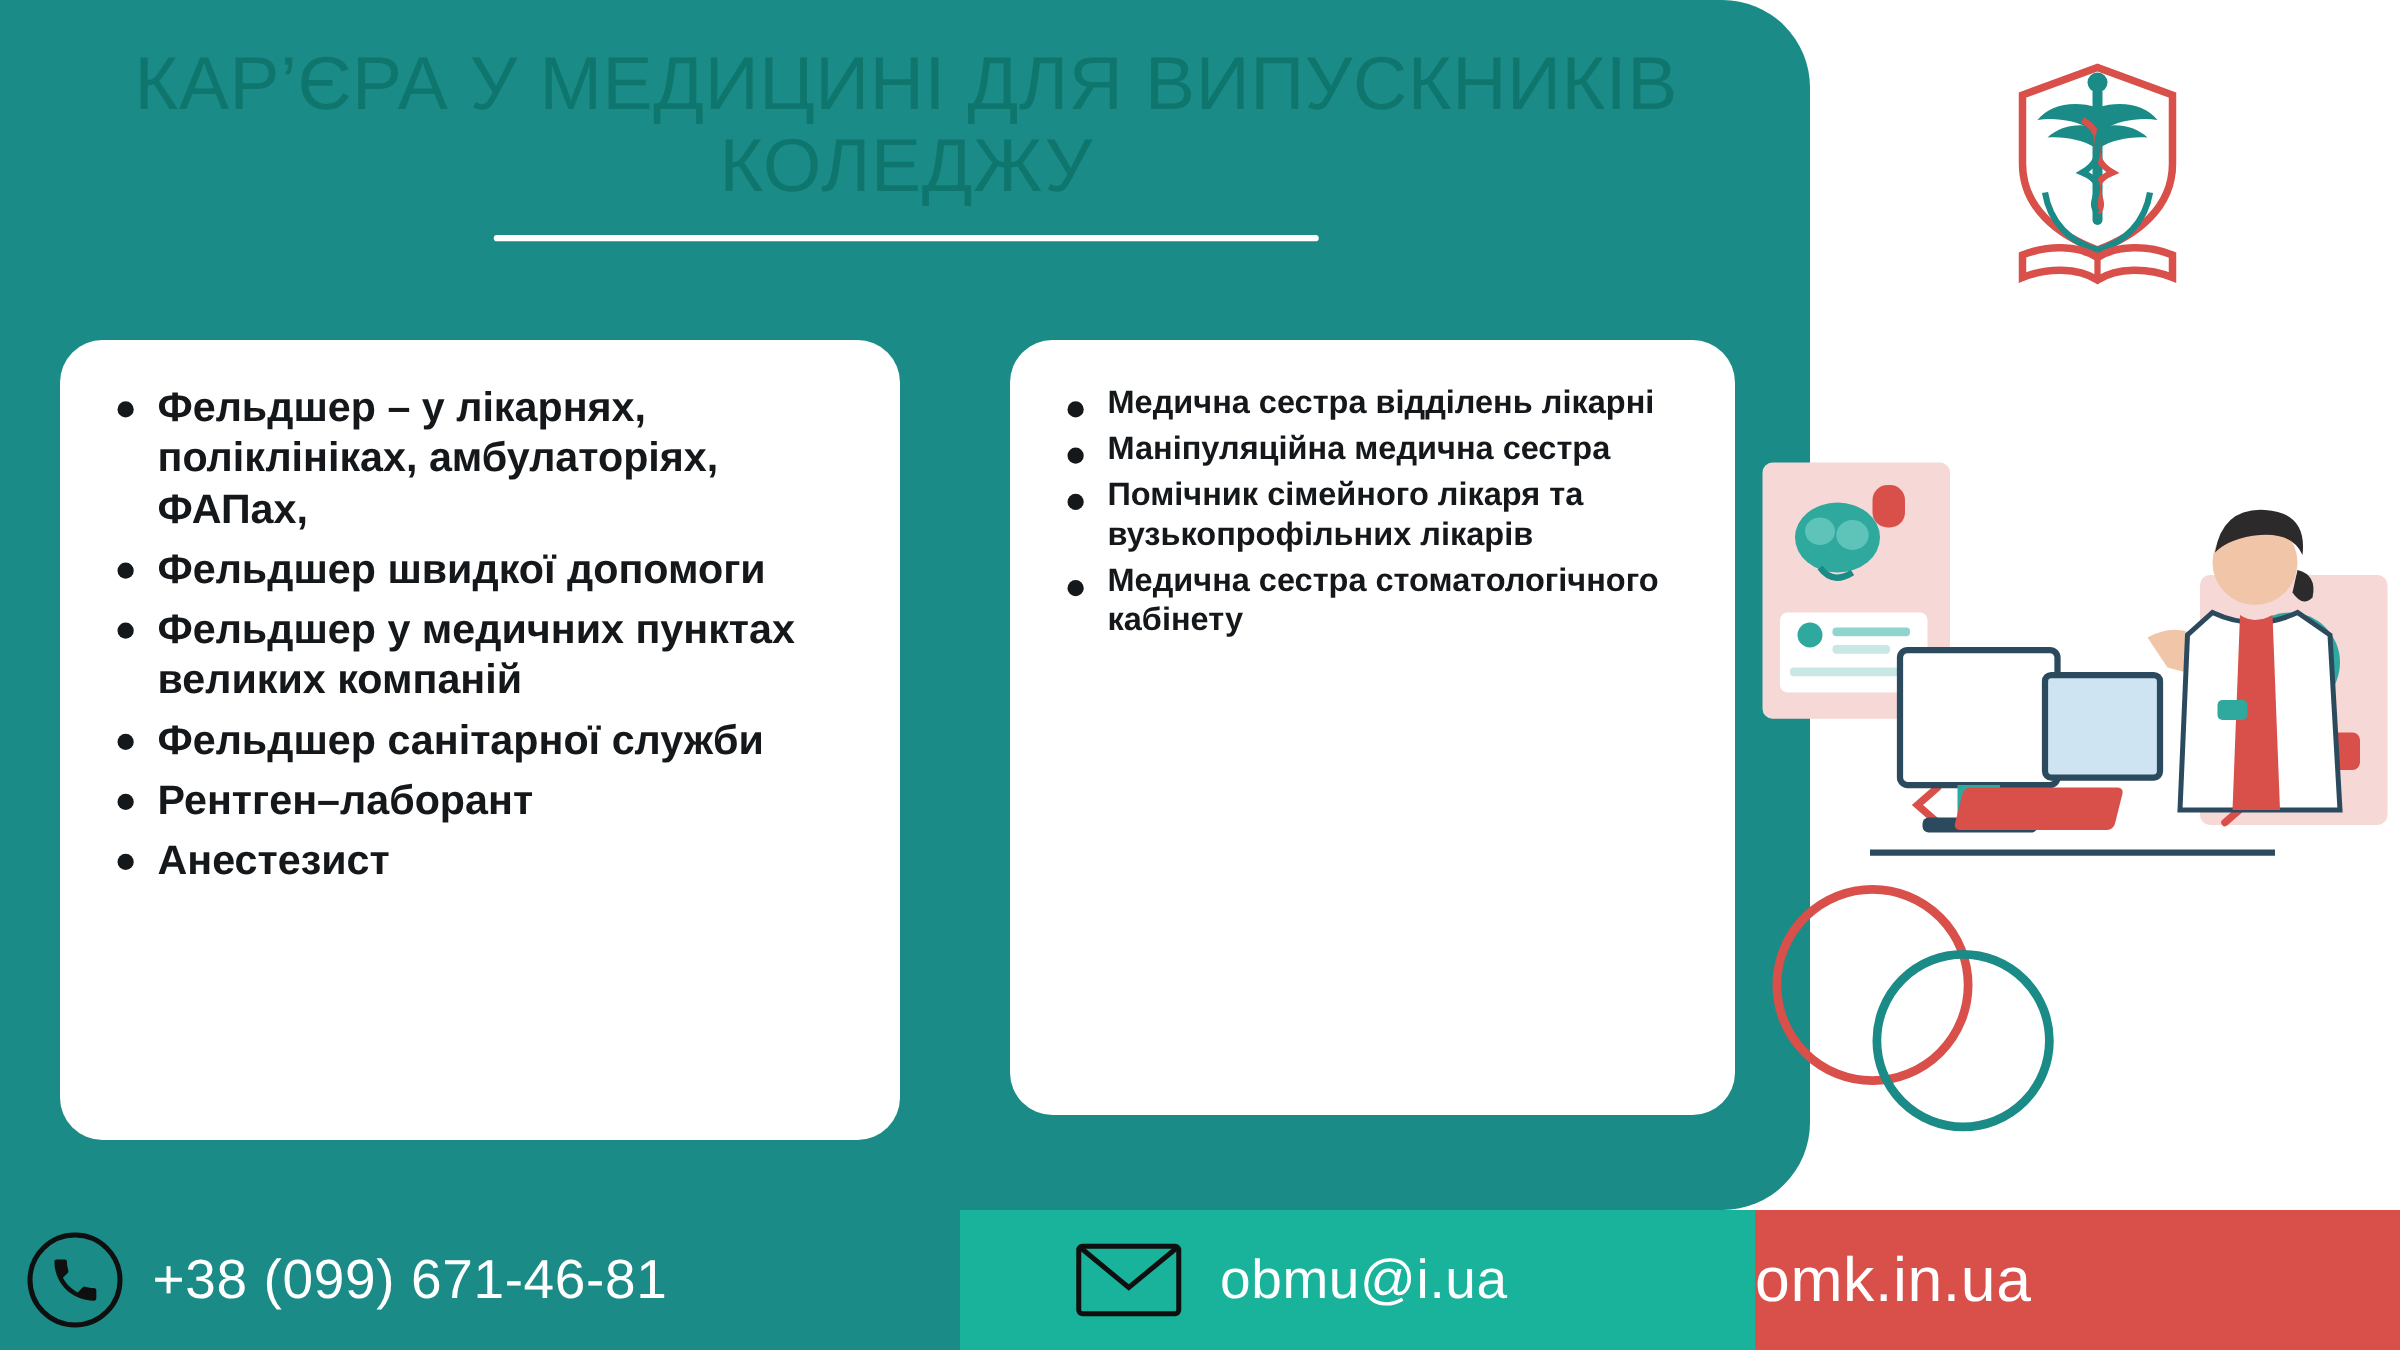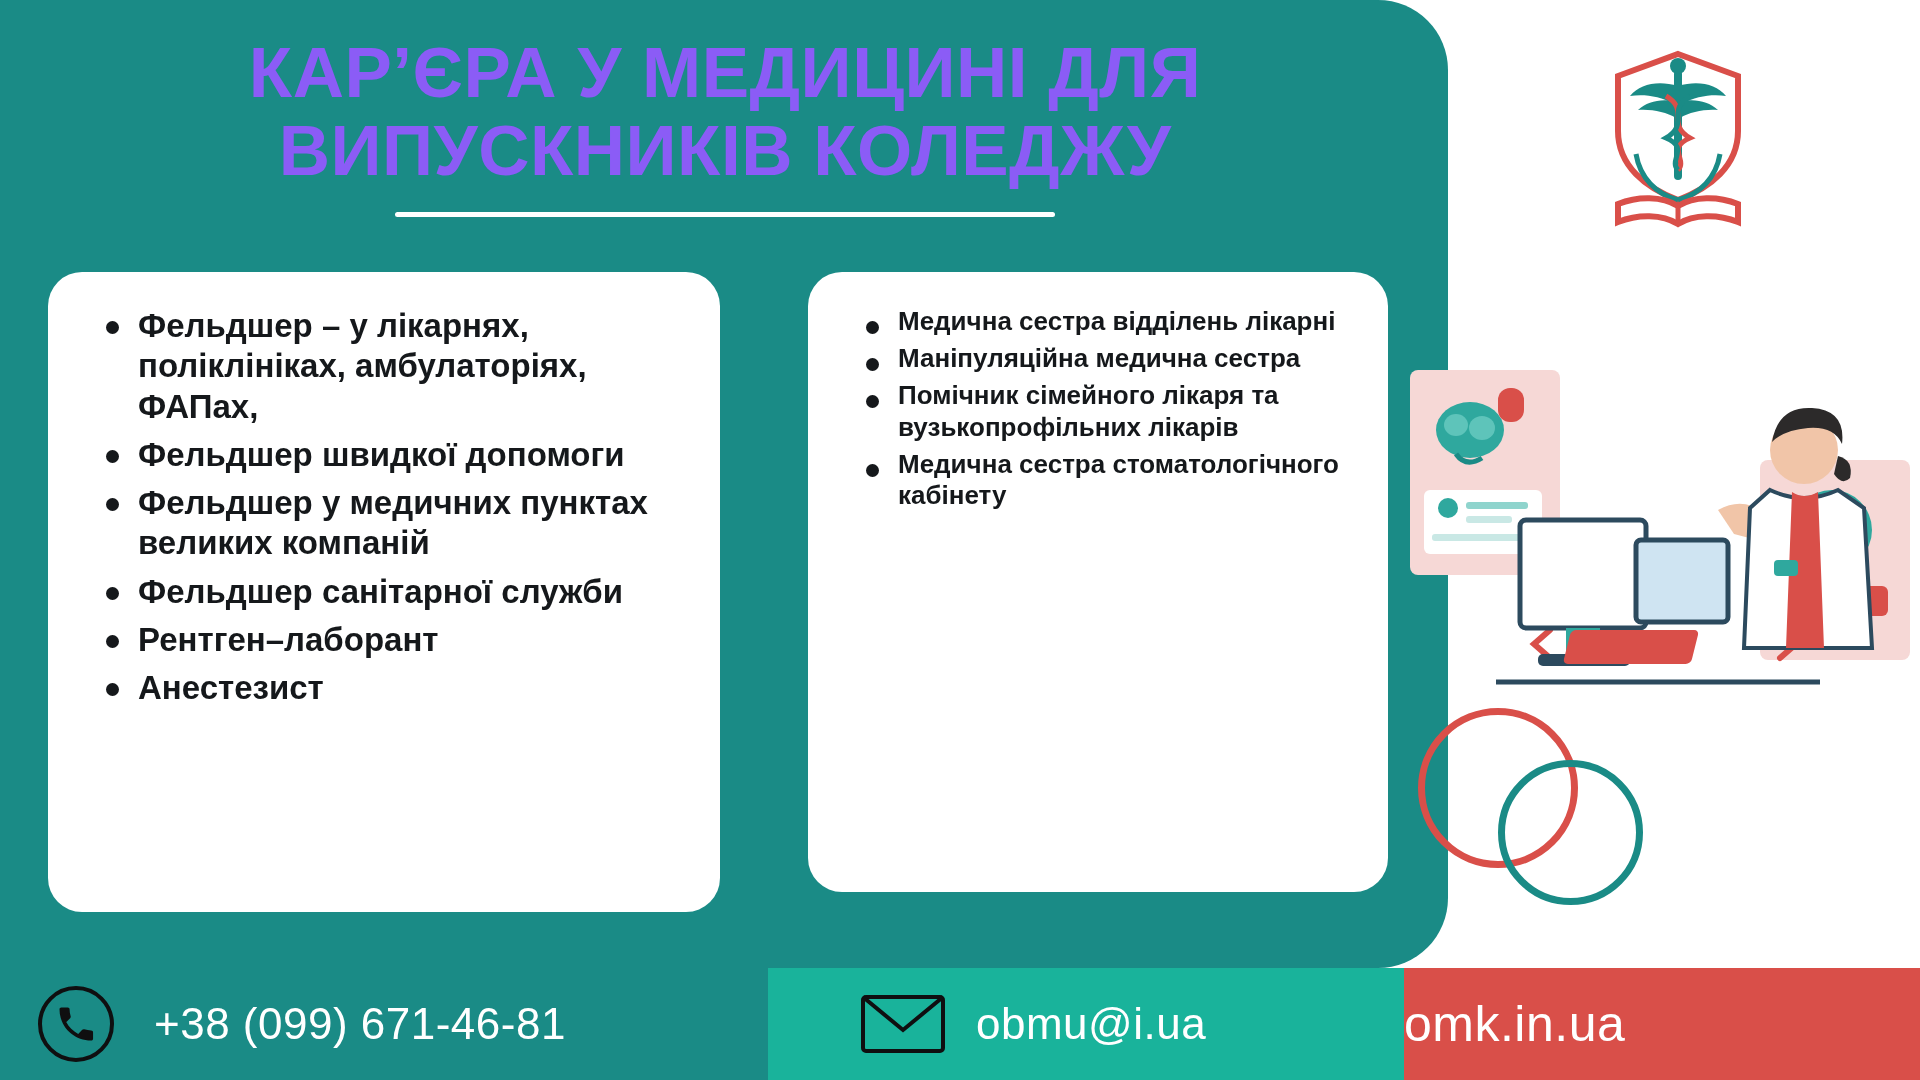--- a/index.html
+++ b/index.html
@@ -27,40 +27,40 @@
   }
 
   
   .title-block {
     position: absolute;
     left: 60px; top: 34px;
     width: 1330px;
     text-align: center;
   }
   .title {
-    font-size: 71px;
+    font-size: 60px;
     line-height: 1.10;
-    font-weight: 700;
-    color: #8b5cf6;
+    font-weight: 400;
+    color: #0f766e;
     letter-spacing: 0.5px;
     text-transform: uppercase;
   }
   .title-rule {
     margin: 22px auto 0;
     width: 660px; height: 5px;
     background: #ffffff;
     border-radius: 3px;
   }
 
   
   .card {
     position: absolute;
     background: #ffffff;
     border-radius: 34px;
-    padding: 34px 38px 32px 46px;
+    padding: 34px 38px 32px 34px;
   }
   .card-left  { left: 48px;  top: 272px; width: 672px; min-height: 640px; }
   .card-right { left: 808px; top: 272px; width: 580px; min-height: 620px; }
 
   .card ul { list-style: none; }
   .card li {
     position: relative;
     padding-left: 44px;
     margin-bottom: 8px;
     font-size: 33px;
@@ -102,21 +102,21 @@
   .circle-teal {
     position: absolute; left: 1498px; top: 760px;
     width: 145px; height: 145px;
     border: 7px solid #1a8b86; border-radius: 50%;
     background: transparent;
   }
 
   
   .footer { position: absolute; left: 0; top: 968px; width: 1920px; height: 112px; display: flex; }
   .foot-seg { display: flex; align-items: center; height: 112px; }
-  .foot-phone { width: 768px; background: #1a8b86; padding-left: 38px; gap: 40px; }
+  .foot-phone { width: 768px; background: #1a8b86; padding-left: 22px; gap: 24px; }
   .foot-mail  { width: 636px; background: #19b39b; padding-left: 92px; gap: 30px; }
   .foot-site  { width: 516px; background: #d94f49; justify-content: flex-start; }
 
   .foot-text { font-size: 44px; color: #ffffff; font-weight: 400; letter-spacing: 0.5px; }
   .foot-site .foot-text { font-size: 50px; }
 
   .icon-circle {
     width: 76px; height: 76px;
     border: 4px solid #0f0f10;
     border-radius: 50%;

